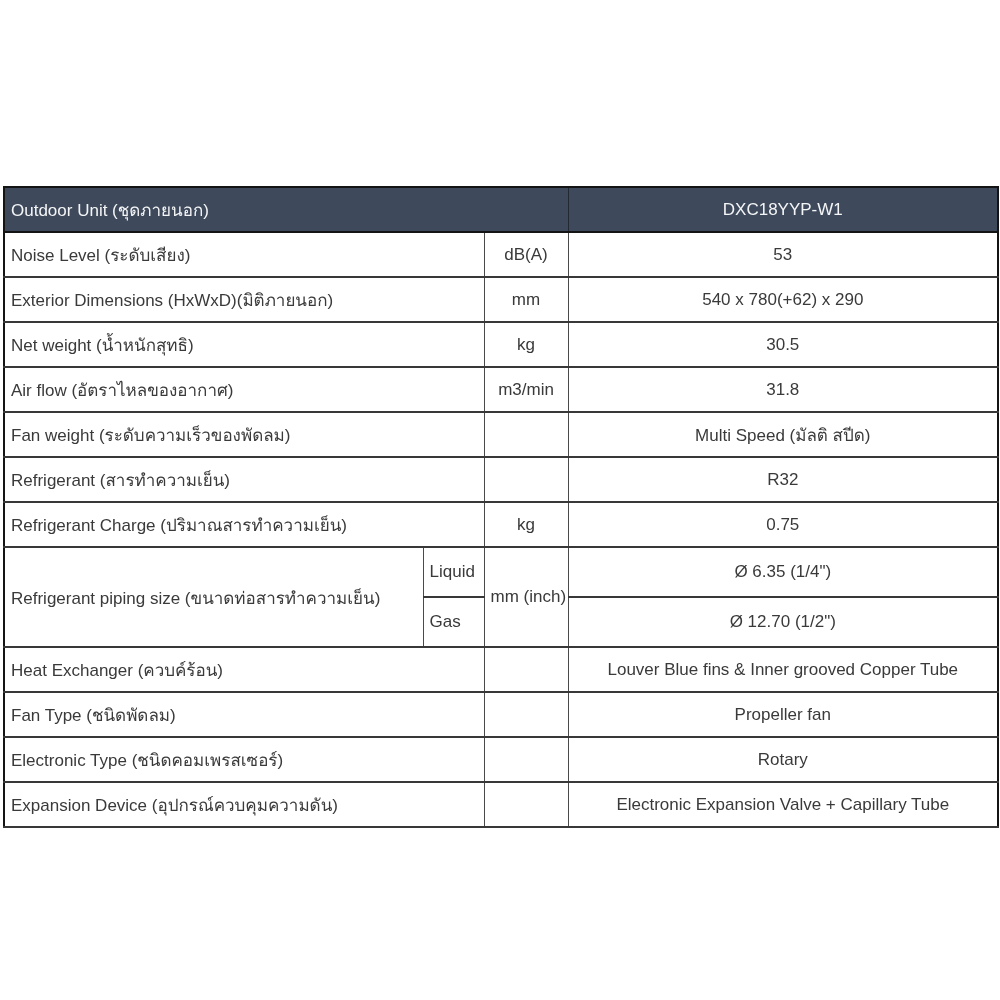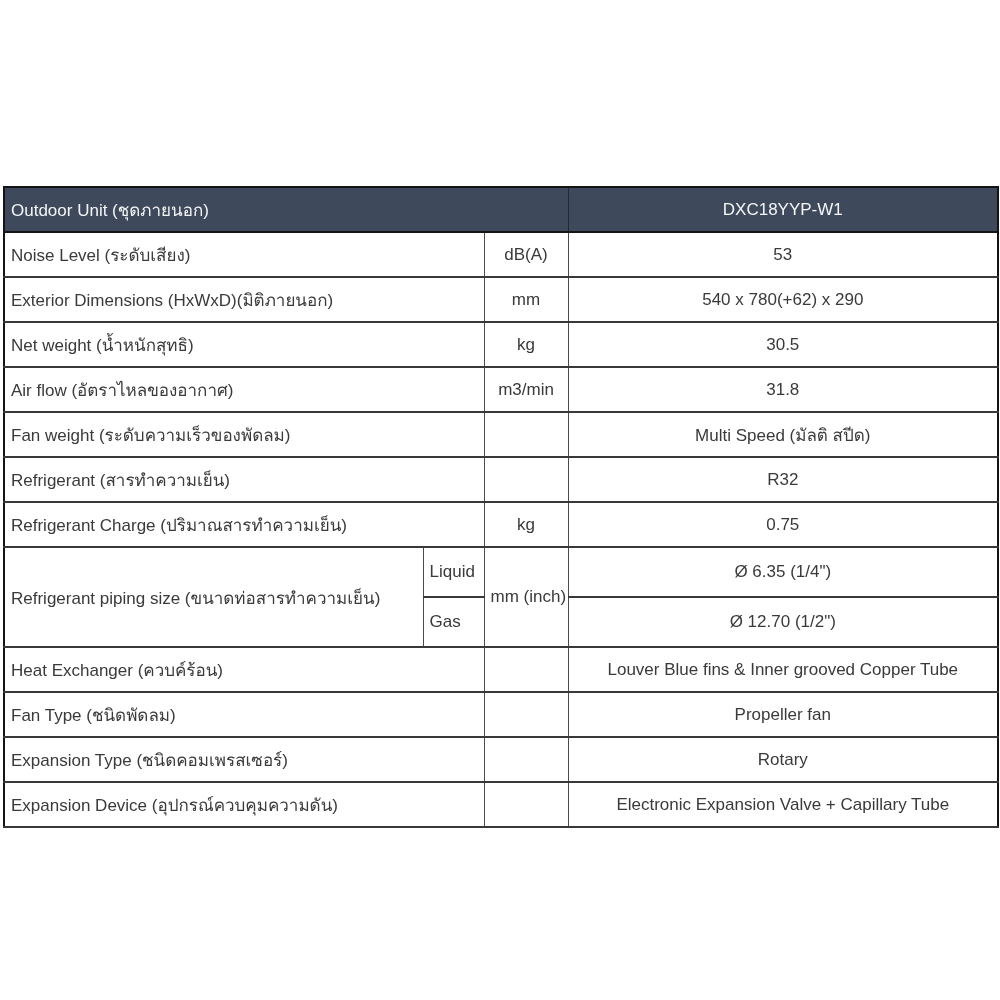--- a/index.html
+++ b/index.html
@@ -134,21 +134,21 @@
         <td class="label" colspan="2">Heat Exchanger (ควบค์ร้อน)</td>
         <td class="unit"></td>
         <td class="value">Louver Blue fins &amp; Inner grooved Copper Tube</td>
       </tr>
       <tr class="row">
         <td class="label" colspan="2">Fan Type (ชนิดพัดลม)</td>
         <td class="unit"></td>
         <td class="value">Propeller fan</td>
       </tr>
       <tr class="row">
-        <td class="label" colspan="2">Expansion Type (ชนิดคอมเพรสเซอร์)</td>
+        <td class="label" colspan="2">Electronic Type (ชนิดคอมเพรสเซอร์)</td>
         <td class="unit"></td>
         <td class="value">Rotary</td>
       </tr>
       <tr class="row">
         <td class="label" colspan="2">Expansion Device (อุปกรณ์ควบคุมความดัน)</td>
         <td class="unit"></td>
         <td class="value">Electronic Expansion Valve + Capillary Tube</td>
       </tr>
     </tbody>
   </table>

